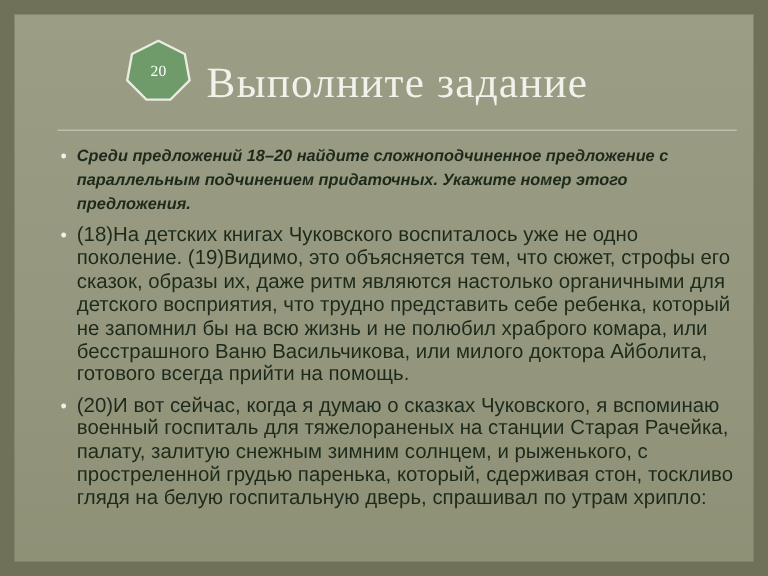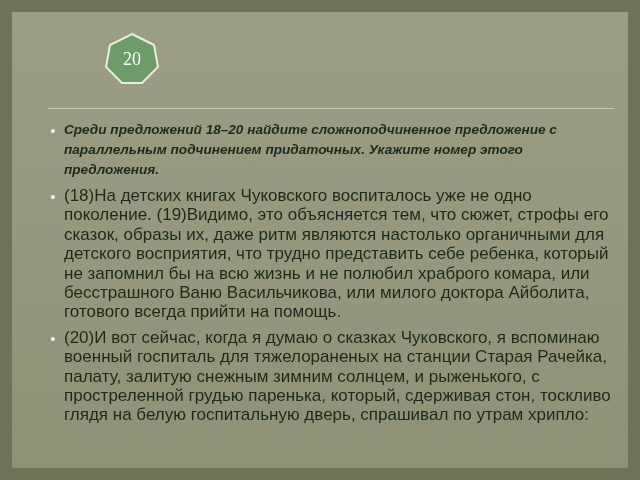--- a/index.html
+++ b/index.html
@@ -67,21 +67,21 @@
   }
   .badge-num {
     position: absolute;
     left: 0;
     top: 0;
     width: 56px;
     height: 54px;
     display: flex;
     align-items: center;
     justify-content: center;
-    font-size: 18px;
+    font-size: 13px;
     color: #ffffff;
     font-family: "Liberation Serif", serif;
   }
   .title {
     position: absolute;
     left: 160px;
     top: 36px;
     width: 440px;
     font-family: "Liberation Serif", serif;
     font-size: 36px;
@@ -139,20 +139,21 @@
 
   <div class="content-area">
 
     <div class="badge">
       <svg width="56" height="54" viewBox="0 0 56 54" xmlns="http://www.w3.org/2000/svg">
         <polygon points="28,2 50,13 54,35 38,51 18,51 2,35 6,13" fill="#6f9a6a" stroke="#e9ece0" stroke-width="2"></polygon>
       </svg>
       <div class="badge-num">20</div>
     </div>
 
+    <div class="title">Выполните задание</div>
     <div class="title-rule"></div>
 
     <div class="body">
 
       <div class="para p-first">
         <span class="bullet">•</span>
         <span class="ptext">Среди предложений 18–20 найдите сложноподчиненное предложение с параллельным подчинением придаточных. Укажите номер этого предложения.</span>
       </div>
 
       <div class="para">

